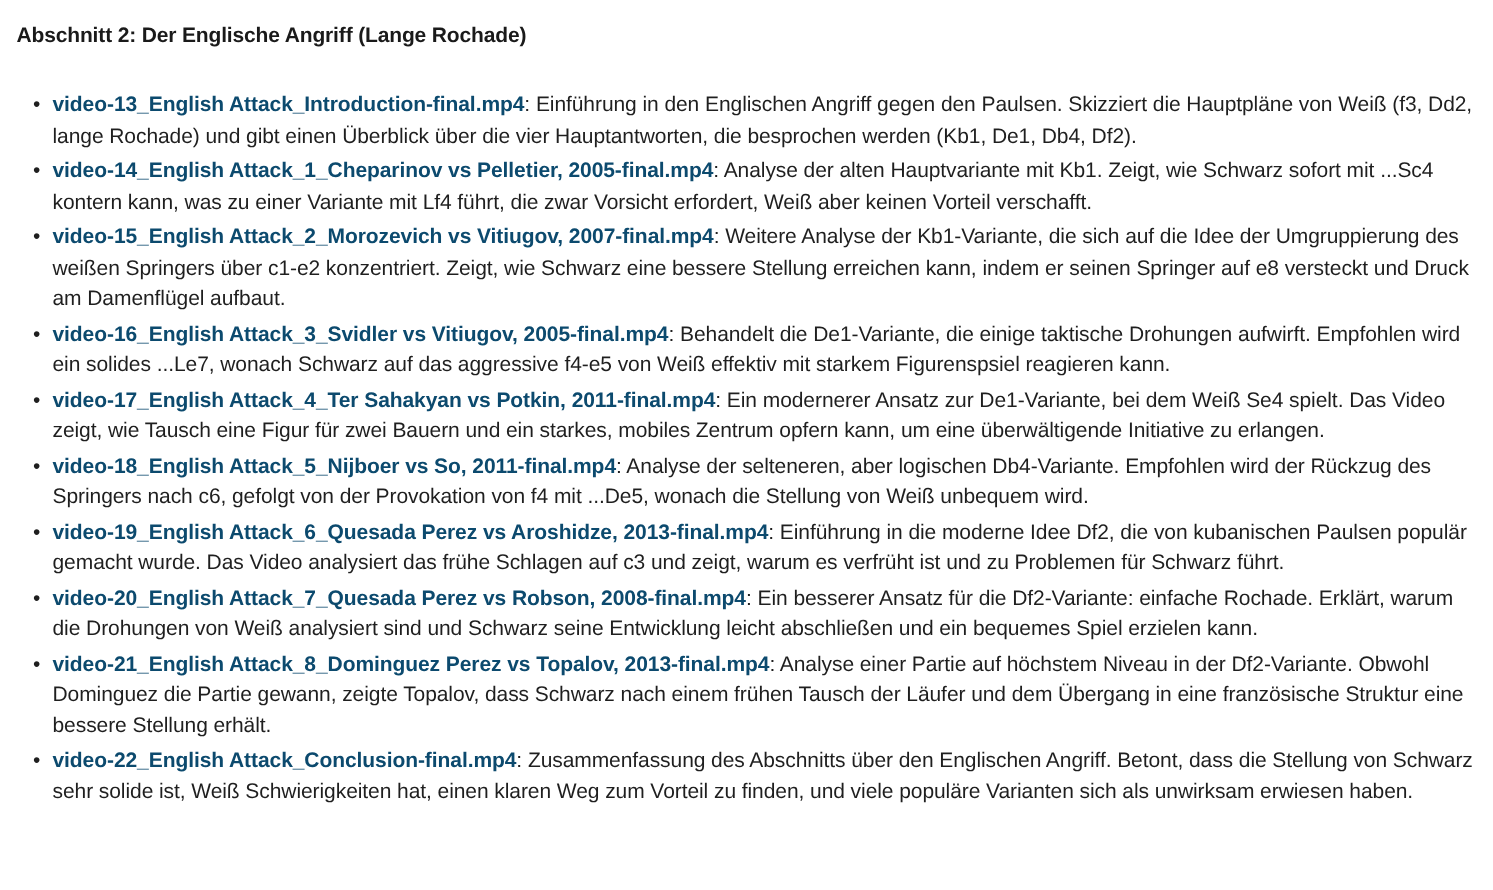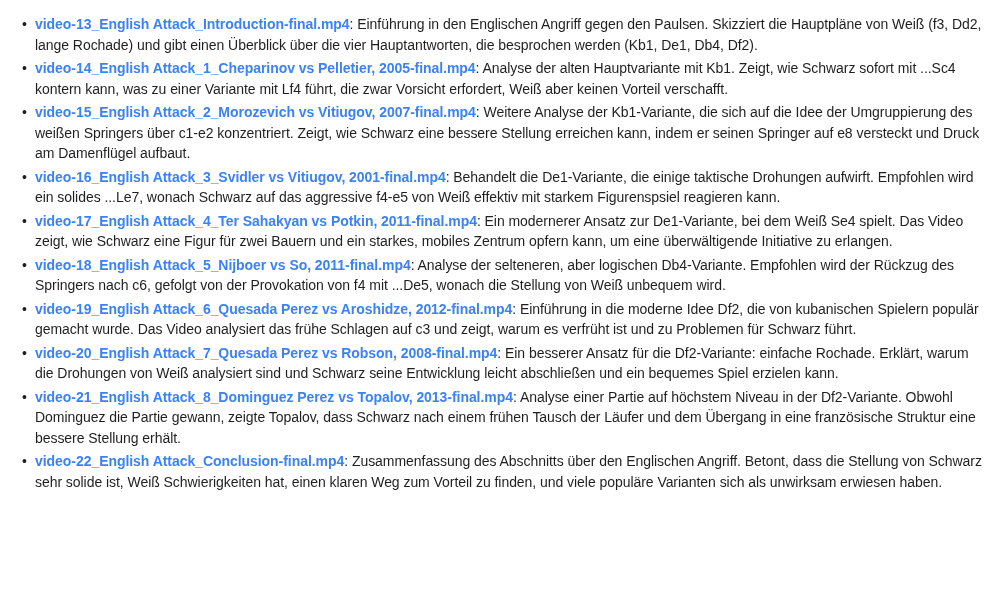--- a/index.html
+++ b/index.html
@@ -40,52 +40,53 @@
     }
     ul.video-list li .bullet {
       position: absolute;
       left: -13px;
       top: 0;
       font-size: 14px;
       line-height: 20.5px;
     }
     ul.video-list li .file {
       font-weight: bold;
-      color: #3b82f6;
+      color: #0c4a6e;
     }
     ul.video-list li .desc {
       color: #1f1f1f;
     }
   </style>
 </head>
 <body>
 
 <div class="doc">
+  <div class="section-title">Abschnitt 2: Der Englische Angriff (Lange Rochade)</div>
 
   <ul class="video-list">
     <li>
       <span class="bullet">•</span><span class="file">video-13_English Attack_Introduction-final.mp4</span><span class="desc">: </span><span class="desc">Einführung in den Englischen Angriff gegen den Paulsen. Skizziert die Hauptpläne von Weiß (f3, Dd2, lange Rochade) und gibt einen Überblick über die vier Hauptantworten, die besprochen werden (Kb1, De1, Db4, Df2).</span>
     </li>
     <li>
       <span class="bullet">•</span><span class="file">video-14_English Attack_1_Cheparinov vs Pelletier, 2005-final.mp4</span><span class="desc">: </span><span class="desc">Analyse der alten Hauptvariante mit Kb1. Zeigt, wie Schwarz sofort mit ...Sc4 kontern kann, was zu einer Variante mit Lf4 führt, die zwar Vorsicht erfordert, Weiß aber keinen Vorteil verschafft.</span>
     </li>
     <li>
       <span class="bullet">•</span><span class="file">video-15_English Attack_2_Morozevich vs Vitiugov, 2007-final.mp4</span><span class="desc">: </span><span class="desc">Weitere Analyse der Kb1-Variante, die sich auf die Idee der Umgruppierung des weißen Springers über c1-e2 konzentriert. Zeigt, wie Schwarz eine bessere Stellung erreichen kann, indem er seinen Springer auf e8 versteckt und Druck am Damenflügel aufbaut.</span>
     </li>
     <li>
-      <span class="bullet">•</span><span class="file">video-16_English Attack_3_Svidler vs Vitiugov, 2001-final.mp4</span><span class="desc">: </span><span class="desc">Behandelt die De1-Variante, die einige taktische Drohungen aufwirft. Empfohlen wird ein solides ...Le7, wonach Schwarz auf das aggressive f4-e5 von Weiß effektiv mit starkem Figurenspsiel reagieren kann.</span>
+      <span class="bullet">•</span><span class="file">video-16_English Attack_3_Svidler vs Vitiugov, 2005-final.mp4</span><span class="desc">: </span><span class="desc">Behandelt die De1-Variante, die einige taktische Drohungen aufwirft. Empfohlen wird ein solides ...Le7, wonach Schwarz auf das aggressive f4-e5 von Weiß effektiv mit starkem Figurenspsiel reagieren kann.</span>
     </li>
     <li>
-      <span class="bullet">•</span><span class="file">video-17_English Attack_4_Ter Sahakyan vs Potkin, 2011-final.mp4</span><span class="desc">: </span><span class="desc">Ein modernerer Ansatz zur De1-Variante, bei dem Weiß Se4 spielt. Das Video zeigt, wie Schwarz eine Figur für zwei Bauern und ein starkes, mobiles Zentrum opfern kann, um eine überwältigende Initiative zu erlangen.</span>
+      <span class="bullet">•</span><span class="file">video-17_English Attack_4_Ter Sahakyan vs Potkin, 2011-final.mp4</span><span class="desc">: </span><span class="desc">Ein modernerer Ansatz zur De1-Variante, bei dem Weiß Se4 spielt. Das Video zeigt, wie Tausch eine Figur für zwei Bauern und ein starkes, mobiles Zentrum opfern kann, um eine überwältigende Initiative zu erlangen.</span>
     </li>
     <li>
       <span class="bullet">•</span><span class="file">video-18_English Attack_5_Nijboer vs So, 2011-final.mp4</span><span class="desc">: </span><span class="desc">Analyse der selteneren, aber logischen Db4-Variante. Empfohlen wird der Rückzug des Springers nach c6, gefolgt von der Provokation von f4 mit ...De5, wonach die Stellung von Weiß unbequem wird.</span>
     </li>
     <li>
-      <span class="bullet">•</span><span class="file">video-19_English Attack_6_Quesada Perez vs Aroshidze, 2012-final.mp4</span><span class="desc">: </span><span class="desc">Einführung in die moderne Idee Df2, die von kubanischen Spielern populär gemacht wurde. Das Video analysiert das frühe Schlagen auf c3 und zeigt, warum es verfrüht ist und zu Problemen für Schwarz führt.</span>
+      <span class="bullet">•</span><span class="file">video-19_English Attack_6_Quesada Perez vs Aroshidze, 2013-final.mp4</span><span class="desc">: </span><span class="desc">Einführung in die moderne Idee Df2, die von kubanischen Paulsen populär gemacht wurde. Das Video analysiert das frühe Schlagen auf c3 und zeigt, warum es verfrüht ist und zu Problemen für Schwarz führt.</span>
     </li>
     <li>
       <span class="bullet">•</span><span class="file">video-20_English Attack_7_Quesada Perez vs Robson, 2008-final.mp4</span><span class="desc">: </span><span class="desc">Ein besserer Ansatz für die Df2-Variante: einfache Rochade. Erklärt, warum die Drohungen von Weiß analysiert sind und Schwarz seine Entwicklung leicht abschließen und ein bequemes Spiel erzielen kann.</span>
     </li>
     <li>
       <span class="bullet">•</span><span class="file">video-21_English Attack_8_Dominguez Perez vs Topalov, 2013-final.mp4</span><span class="desc">: </span><span class="desc">Analyse einer Partie auf höchstem Niveau in der Df2-Variante. Obwohl Dominguez die Partie gewann, zeigte Topalov, dass Schwarz nach einem frühen Tausch der Läufer und dem Übergang in eine französische Struktur eine bessere Stellung erhält.</span>
     </li>
     <li>
       <span class="bullet">•</span><span class="file">video-22_English Attack_Conclusion-final.mp4</span><span class="desc">: </span><span class="desc">Zusammenfassung des Abschnitts über den Englischen Angriff. Betont, dass die Stellung von Schwarz sehr solide ist, Weiß Schwierigkeiten hat, einen klaren Weg zum Vorteil zu finden, und viele populäre Varianten sich als unwirksam erwiesen haben.</span>
     </li>

